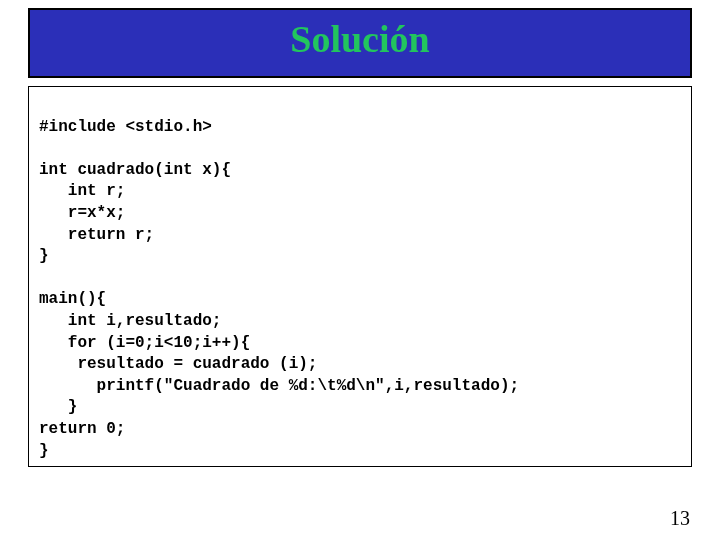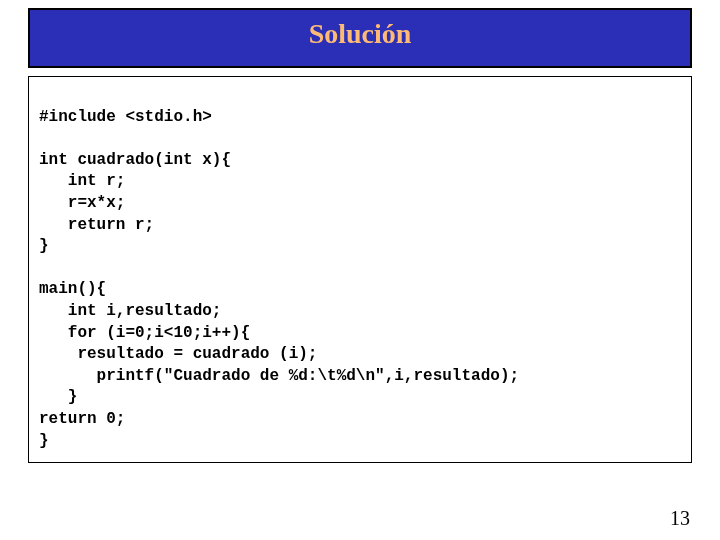--- a/index.html
+++ b/index.html
@@ -14,28 +14,28 @@
   .header {
     background: #2b2fb8;
     border: 2px solid #000;
     margin: 8px 28px 0 28px;
     padding: 10px 0 18px 0;
     text-align: center;
   }
   .header-title {
     font-family: "Comic Sans MS", "Comic Sans", cursive;
     font-weight: bold;
-    font-size: 28px;
-    color: #fdba74;
+    font-size: 38px;
+    color: #22c55e;
     line-height: 1;
   }
   .code-box {
     border: 1px solid #000;
     margin: 8px 28px 0 28px;
-    padding: 8px 10px 10px 10px;
+    padding: 8px 10px 4px 10px;
     font-family: "Courier New", Courier, monospace;
     font-weight: bold;
     font-size: 16px;
     line-height: 1.35;
     color: #000;
     white-space: pre;
   }
   .page-number {
     position: absolute;
     right: 30px;

